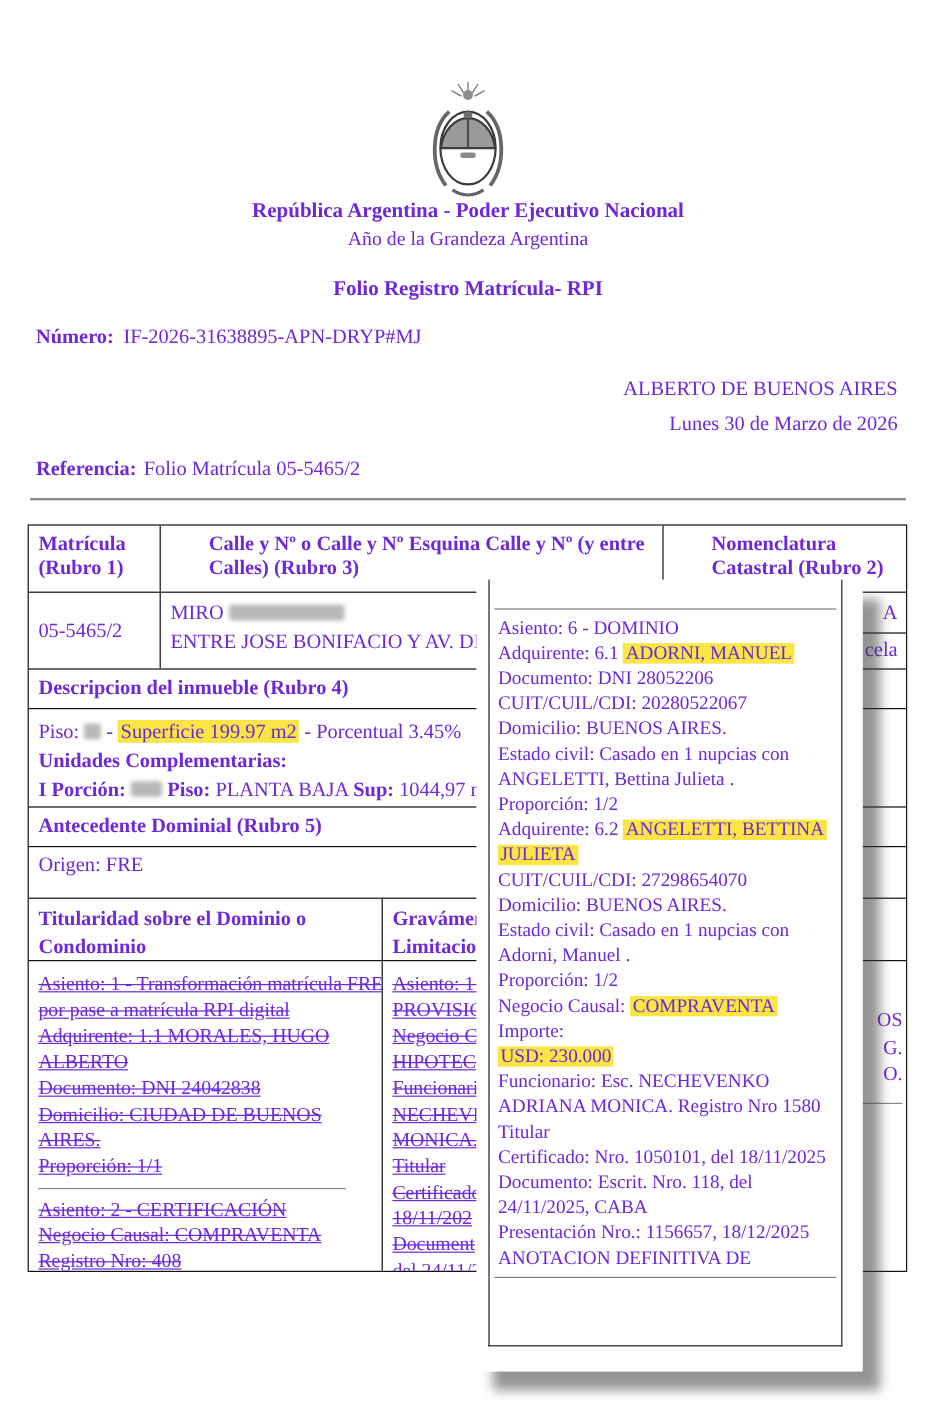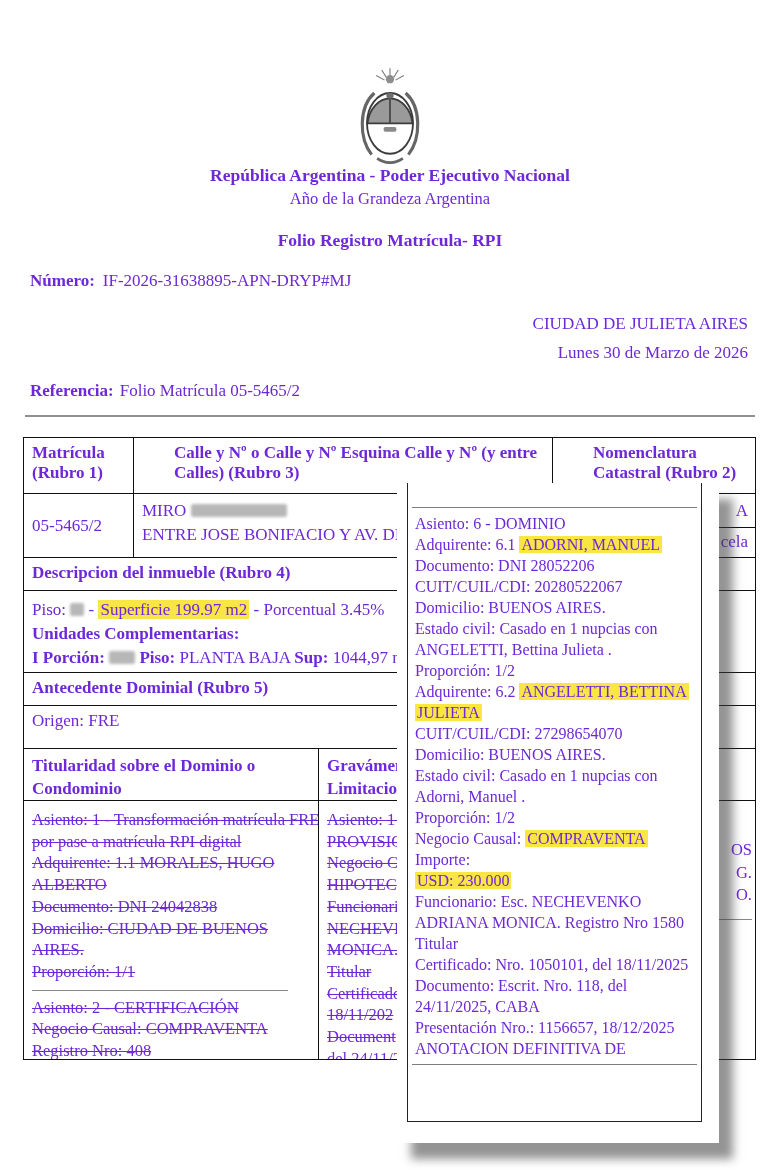--- a/index.html
+++ b/index.html
@@ -42,21 +42,21 @@
   .nom-a   { position: absolute; top: 7px; right: 7px; }
   .nom-sub { position: absolute; top: 33px; left: 0; right: 0; border-top: 1.6px solid #111; }
   .nom-cela{ position: absolute; top: 38px; right: 7px; }
   .r-band { height: 33px; } .r-band .cell { padding-top: 5px; }
   .r-piso { height: 82px; } .r-piso .cell { padding-top: 7px; }
   .r-piso .ln { white-space: nowrap; line-height: 24px; }
   .r-ant { height: 43px; } .r-ant .ln { line-height: 20px; }
   .r-tithead { height: 52px; }
   .c-tit { width: 295px; } .c-grav { flex: 1; }
   .r-tithead .cell { font-weight: bold; line-height: 23px; white-space: nowrap; }
-  .r-content { height: 258px; }
+  .r-content { height: 258px; text-decoration: underline; }
   .r-content .cell { position: relative; padding-top: 8px; }
   .struck div { text-decoration: line-through; text-decoration-thickness: 1.4px;
                 line-height: 21.7px; white-space: nowrap; font-size: 16.5px; }
   .block-div { width: 92%; border-top: 1.4px solid #8a8a8a; margin: 7px 0 6px 0; }
   .right-frags { position: absolute; top: 38px; right: 3px; width: 60px; text-align: right;
                  font-size: 16.5px; }
   .right-frags div { line-height: 22.5px; }
   .right-div { position: absolute; top: 118px; right: 3px; width: 34px; border-top: 1.6px solid #888; }
 
   .blur-redact { display: inline-block; height: 13px; background: #b7b7b7;
@@ -99,21 +99,21 @@
     <path d="M36 98 C45 104 55 104 64 98" fill="none" stroke="#666" stroke-width="3"></path>
   </svg>
 
   <div class="h-line1">República Argentina - Poder Ejecutivo Nacional</div>
   <div class="h-line2">Año de la Grandeza Argentina</div>
   <div class="h-doc-title">Folio Registro Matrícula- RPI</div>
 
   <div class="numero">
     <b>Número:</b><span>IF-2026-31638895-APN-DRYP#MJ</span>
   </div>
-  <div class="city">CIUDAD DE JULIETA AIRES</div>
+  <div class="city">ALBERTO DE BUENOS AIRES</div>
   <div class="date">Lunes 30 de Marzo de 2026</div>
   <div class="refer">
     <b>Referencia:</b><span>Folio Matrícula 05-5465/2</span>
   </div>
   <div class="hsep"></div>
 
   <div class="rtable">
 
     <div class="trow r-head">
       <div class="cell c-mat bold">Matrícula (Rubro 1)</div>

